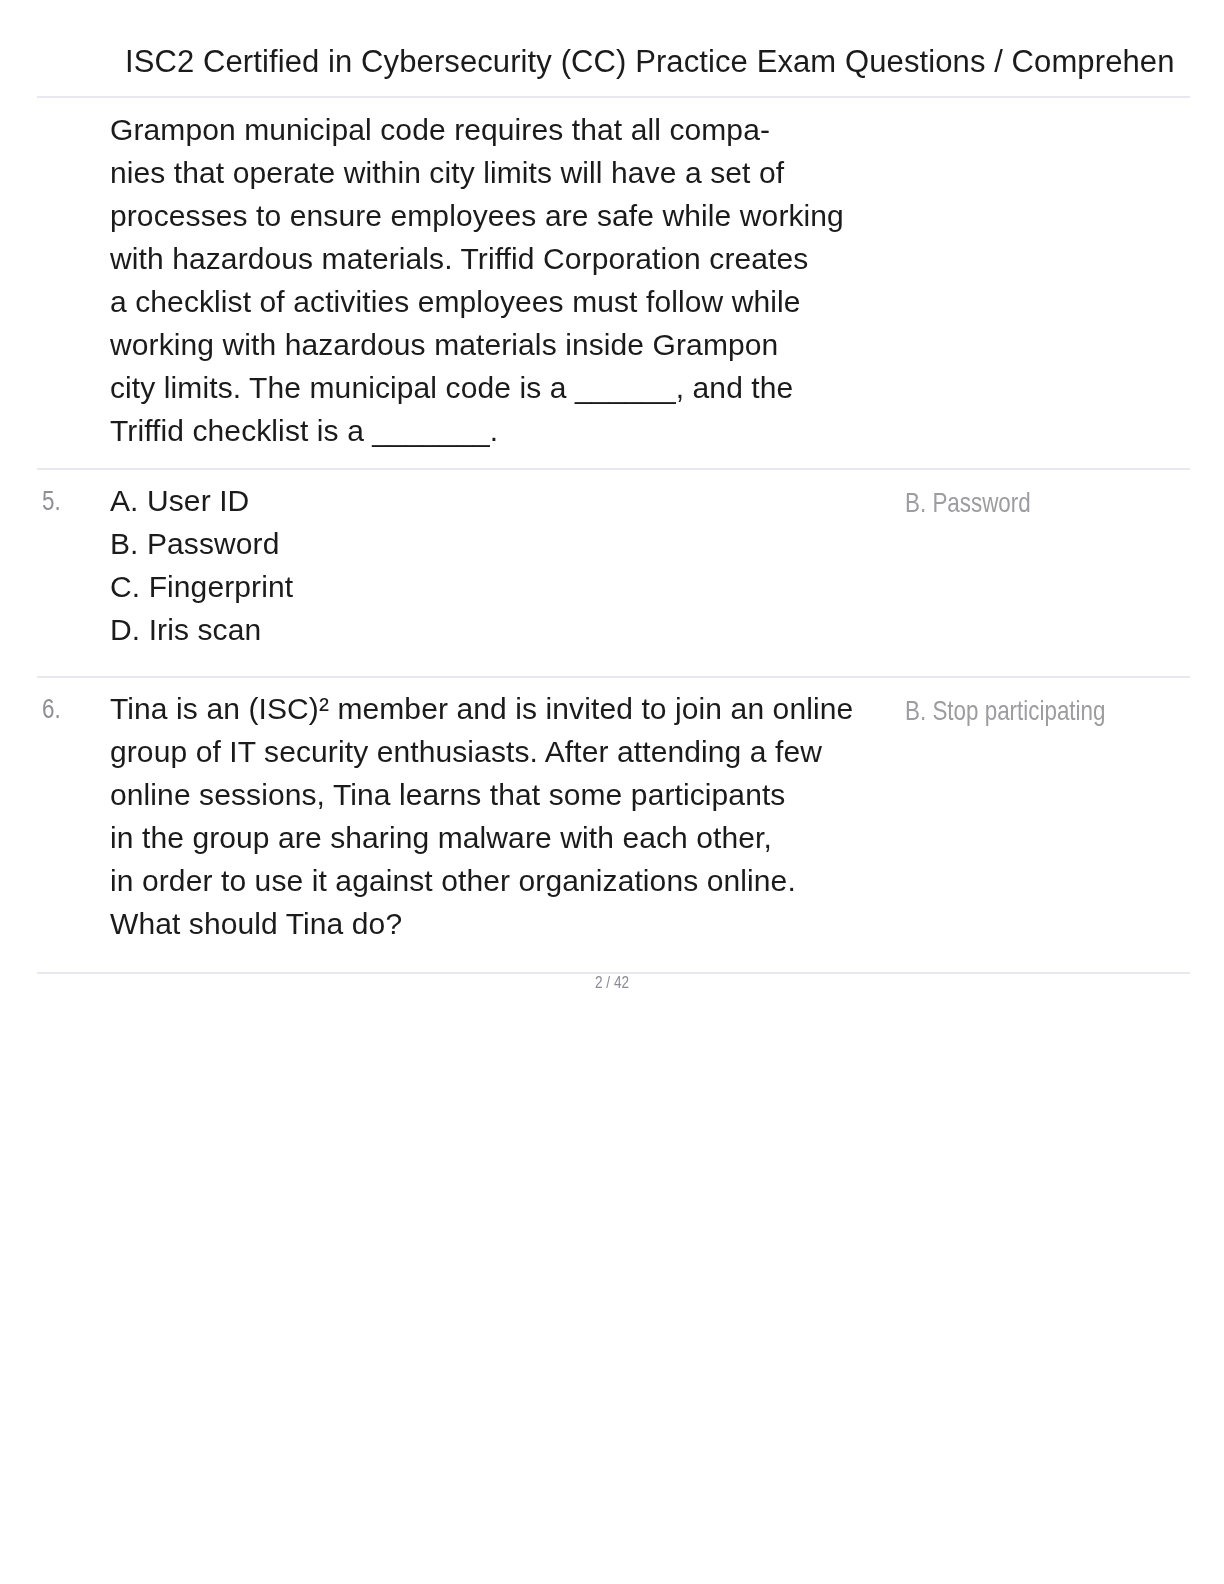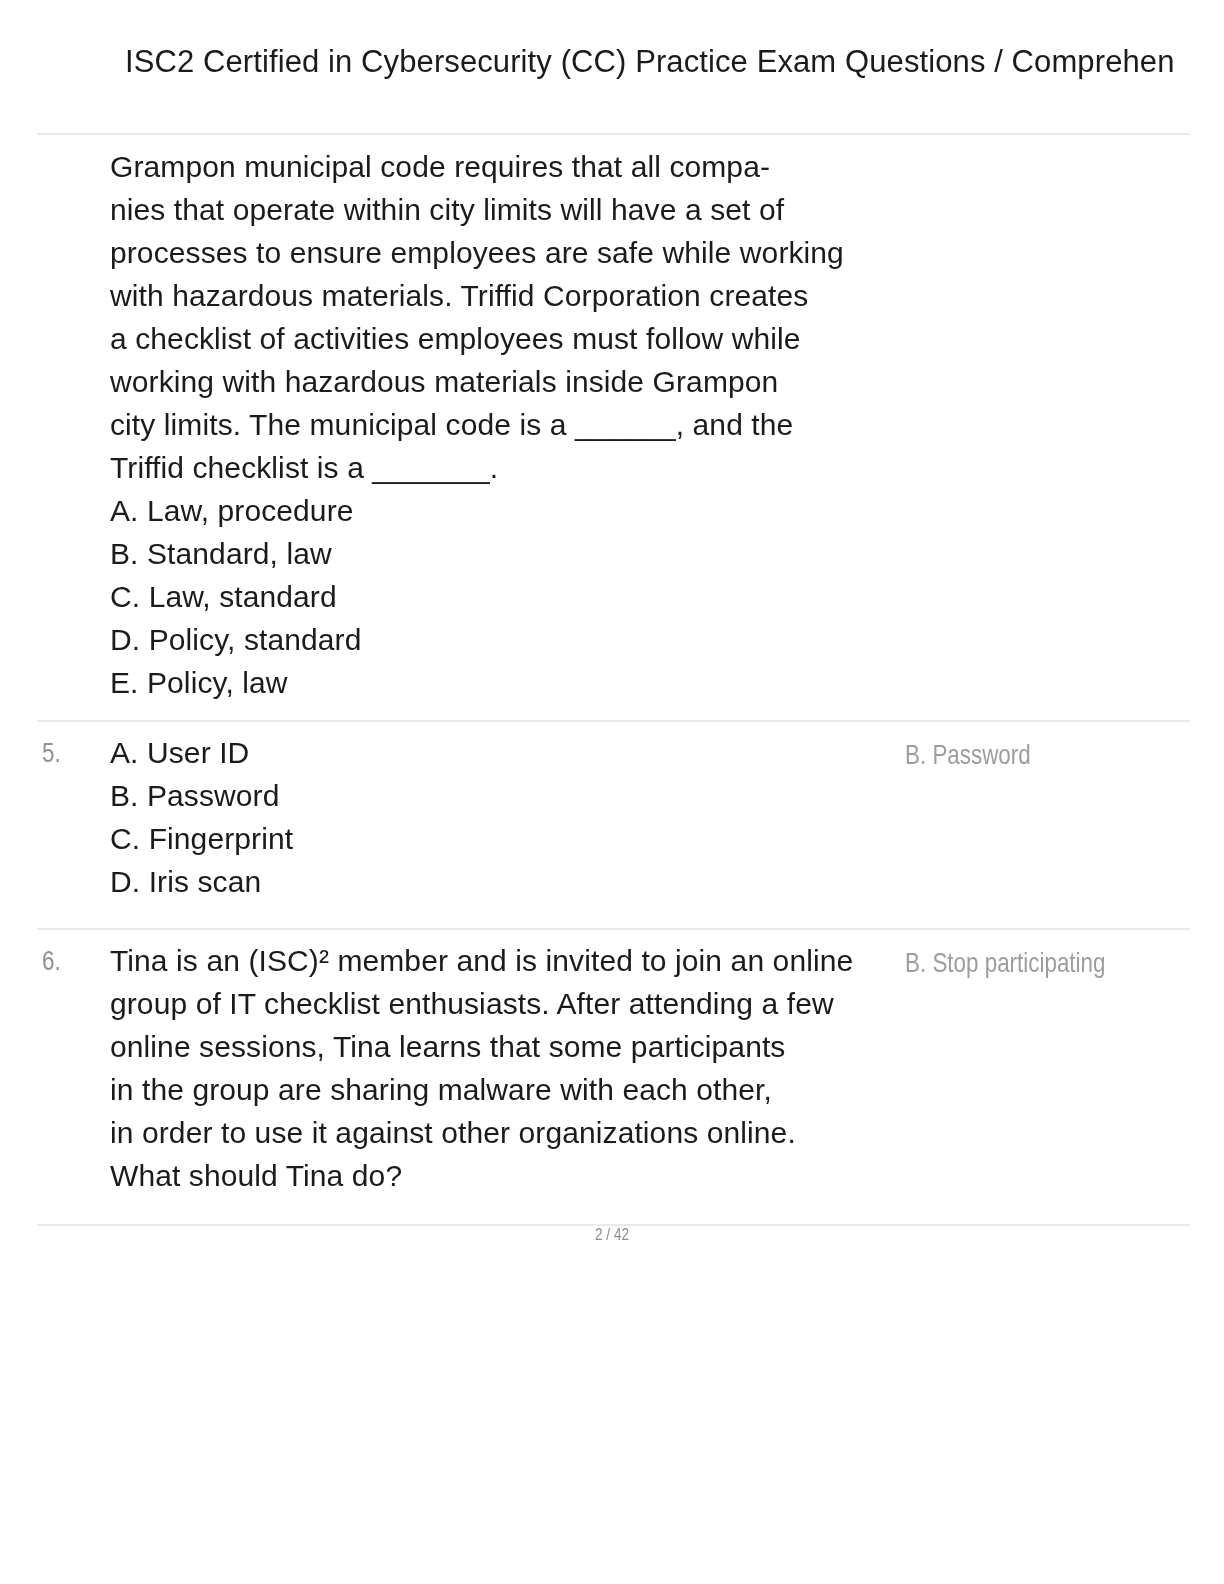--- a/index.html
+++ b/index.html
@@ -7,21 +7,21 @@
   body {
     width: 1224px;
     height: 1584px;
     overflow: hidden;
     font-family: "Liberation Sans", "DejaVu Sans", sans-serif;
     color: #1b1b1b;
     position: relative;
   }
   .page-header {
     padding: 42px 0 0 125px;
-    margin-bottom: 51px;
+    margin-bottom: 14px;
   }
   .title-line {
     font-size: 31px;
     line-height: 40px;
     font-weight: 400;
     color: #1b1b1b;
     white-space: nowrap;
     overflow: hidden;
     letter-spacing: 0.1px;
   }
@@ -92,44 +92,39 @@
 <section class="question q4">
   <div class="q-num"></div>
   <div class="q-text">Grampon municipal code requires that all compa-
 nies that operate within city limits will have a set of
 processes to ensure employees are safe while working
 with hazardous materials. Triffid Corporation creates
 a checklist of activities employees must follow while
 working with hazardous materials inside Grampon
 city limits. The municipal code is a ______, and the
 Triffid checklist is a _______.</div>
-  <div class="q-text">A. Law, procedure
-B. Standard, law
-C. Law, standard
-D. Policy, standard
-E. Policy, law</div>
 </section>
 
 <div class="divider"></div>
 
 <section class="question q5">
   <div class="q-num">5.</div>
   <div class="q-text">A. User ID
 B. Password
 C. Fingerprint
 D. Iris scan</div>
   <div class="q-answer">B. Password</div>
 </section>
 
 <div class="divider"></div>
 
 <section class="question q6">
   <div class="q-num">6.</div>
   <div class="q-text">Tina is an (ISC)² member and is invited to join an online
-group of IT checklist enthusiasts. After attending a few
+group of IT security enthusiasts. After attending a few
 online sessions, Tina learns that some participants
 in the group are sharing malware with each other,
 in order to use it against other organizations online.
 What should Tina do?</div>
   <div class="q-answer">B. Stop participating</div>
 </section>
 
 <div class="divider"></div>
 
 <footer class="page-footer">

